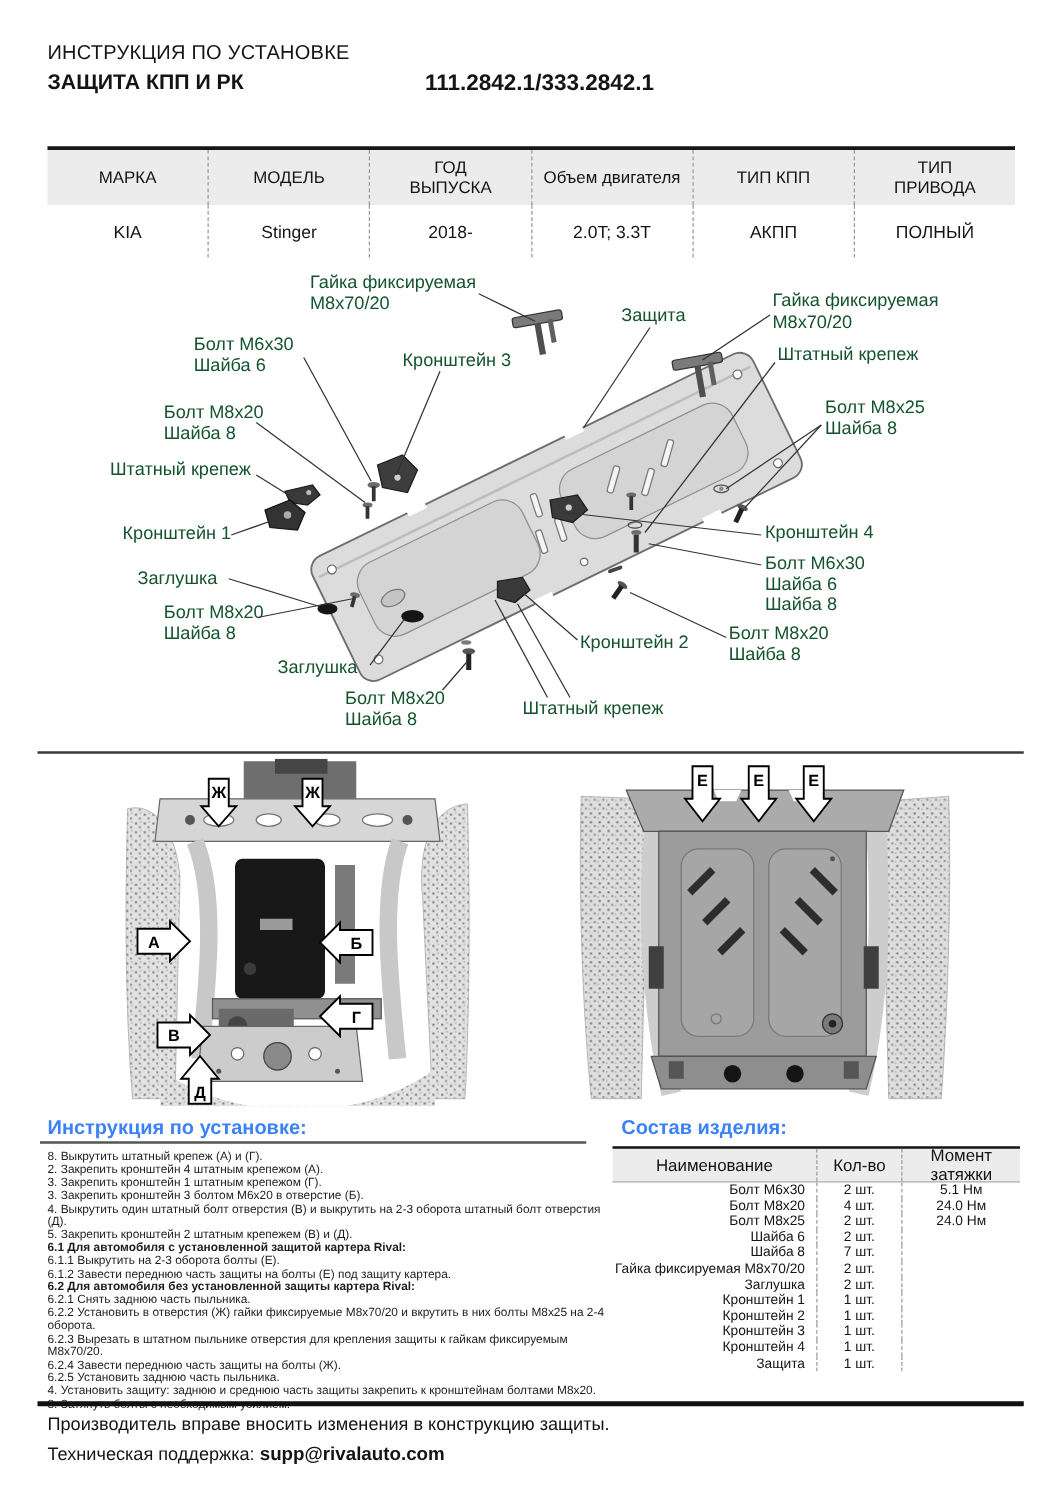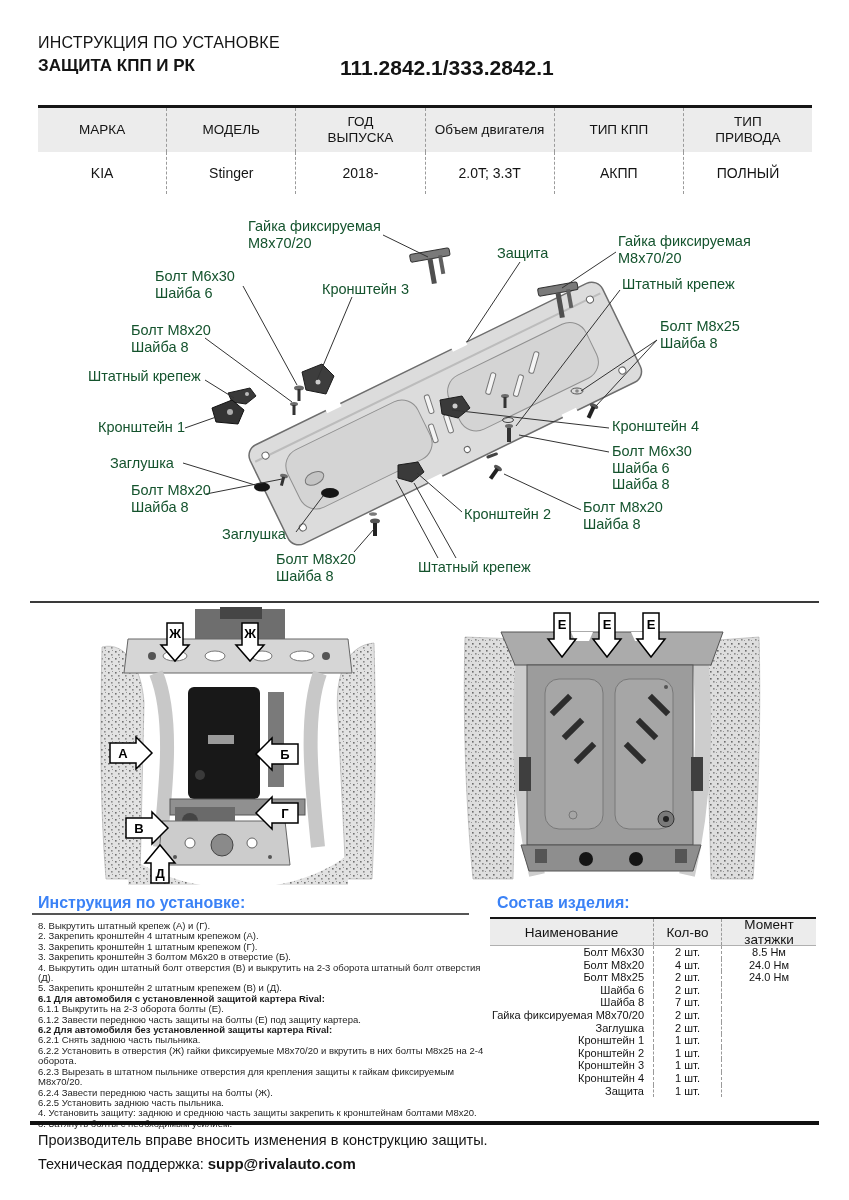--- a/index.html
+++ b/index.html
@@ -3,24 +3,24 @@
 <meta charset="utf-8">
 <style>
   html,body{margin:0;padding:0;background:#9a9a9a;}
   .page{position:relative;width:849px;height:1200px;background:#ffffff;overflow:hidden;
         font-family:"Liberation Sans",sans-serif;color:#141414;margin:0 auto;}
   .abs{position:absolute;}
 
   
   #hdr1{left:38px;top:34px;font-size:16px;letter-spacing:.2px;}
   #hdr2{left:38px;top:56px;font-size:17px;font-weight:bold;}
-  #hdrnum{left:340px;top:56px;font-size:21px;font-weight:bold;}
-
-  
-  #vtable{left:38px;top:105px;width:774px;}
+  #hdrnum{left:340px;top:56px;font-size:18px;font-weight:bold;}
+
+  
+  #vtable{left:38px;top:117px;width:774px;}
   .vrow{display:flex;}
   .vrow.head{background:#ececec;border-top:3px solid #161616;}
   .vcell{flex:1;display:flex;align-items:center;justify-content:center;
          text-align:center;white-space:pre-line;line-height:16px;}
   .vcell:not(:last-child){border-right:1px dashed #9a9a9a;}
   .head .vcell{height:44px;font-size:13.5px;}
   .bodyr .vcell{height:42px;font-size:14px;}
 
   
   .dlabel{position:absolute;font-size:14.5px;line-height:16.5px;color:#14532d;white-space:pre-line;}
@@ -396,21 +396,21 @@
   <div class="sec-title" style="left:497px;top:894px;">Состав изделия:</div>
   <div class="abs" id="ptable">
     <div class="prow phead">
       <div class="pc pc1">Наименование</div>
       <div class="pc pc2">Кол-во</div>
       <div class="pc pc3">Момент затяжки</div>
     </div>
     <div class="prow pbody">
       <div class="pc pc1">Болт М6х30</div>
       <div class="pc pc2">2 шт.</div>
-      <div class="pc pc3">8.5 Нм</div>
+      <div class="pc pc3">5.1 Нм</div>
     </div>
     <div class="prow pbody">
       <div class="pc pc1">Болт М8х20</div>
       <div class="pc pc2">4 шт.</div>
       <div class="pc pc3">24.0 Нм</div>
     </div>
     <div class="prow pbody">
       <div class="pc pc1">Болт М8х25</div>
       <div class="pc pc2">2 шт.</div>
       <div class="pc pc3">24.0 Нм</div>

